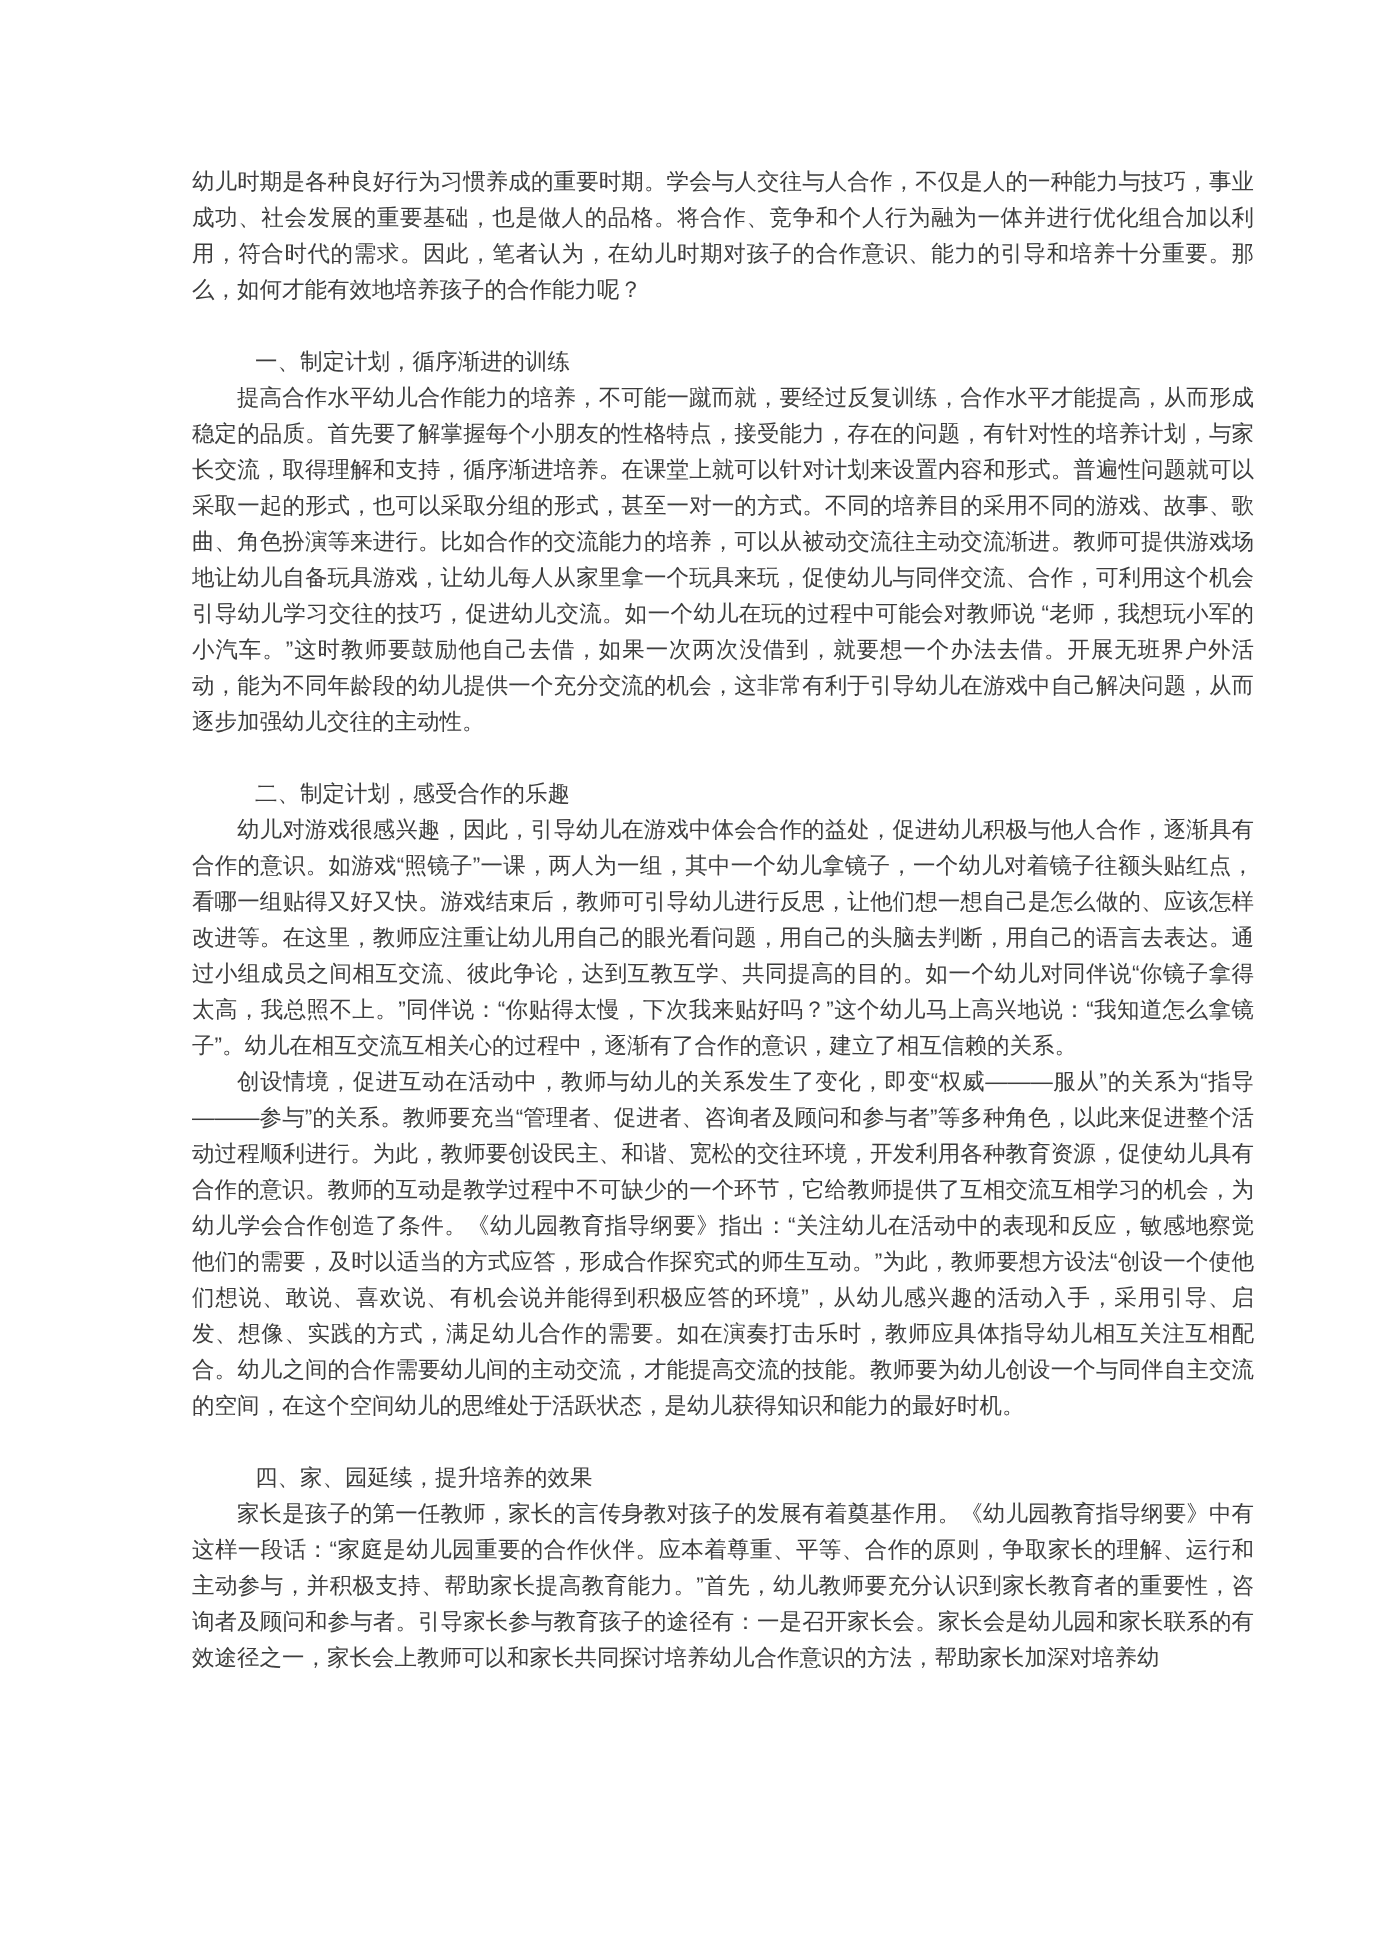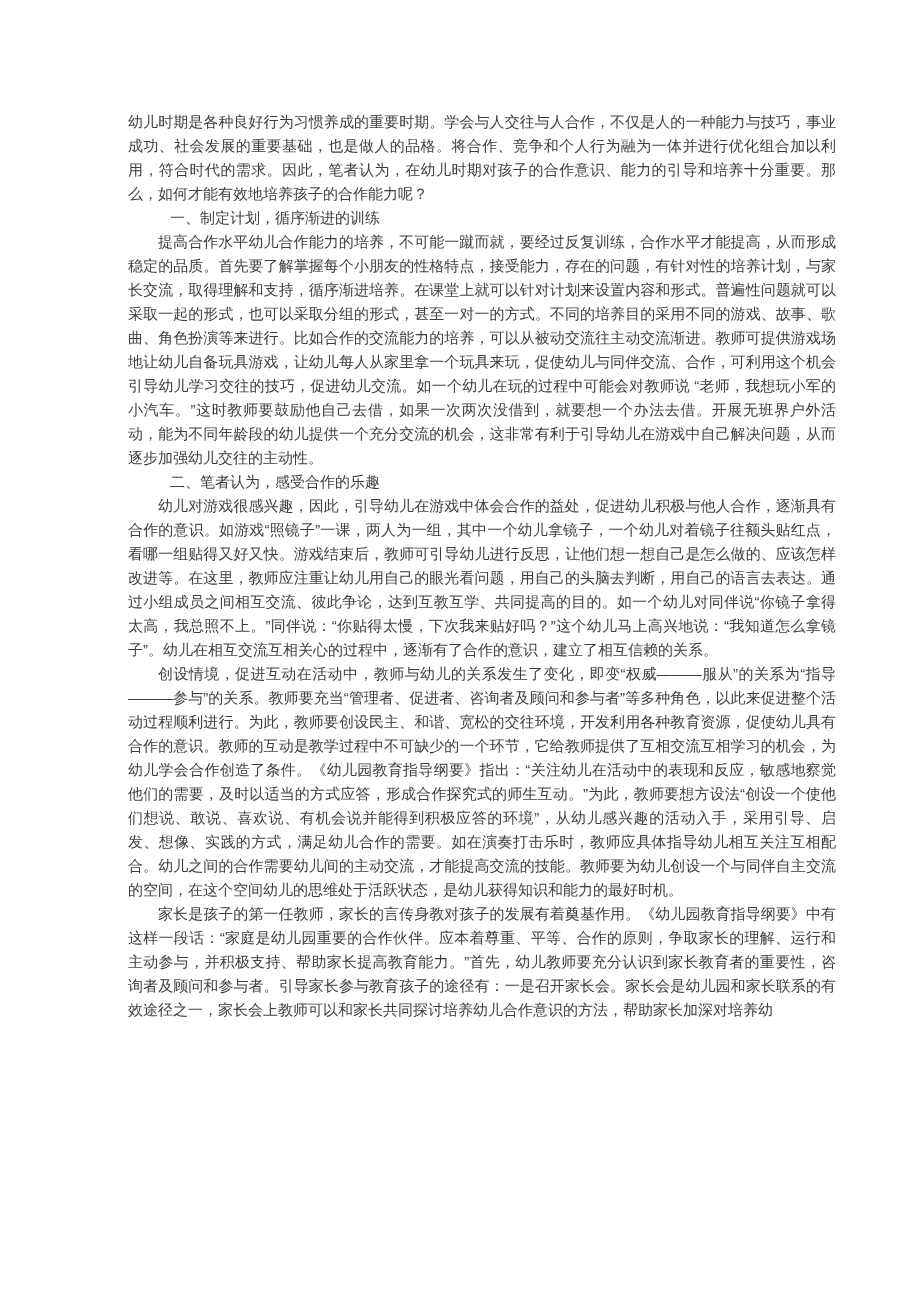--- a/index.html
+++ b/index.html
@@ -27,33 +27,35 @@
     line-height: 24px;
     text-align: justify;
   }
   .para {
     text-indent: 2em;
   }
   .intro {
     text-indent: 0;
   }
   .heading {
+    margin-top: 24px;
     text-indent: 2.8em;
   }
 </style>
 </head>
 <body>
 
 <div class="page">
 
   <p class="para intro">幼儿时期是各种良好行为习惯养成的重要时期。学会与人交往与人合作，不仅是人的一种能力与技巧，事业成功、社会发展的重要基础，也是做人的品格。将合作、竞争和个人行为融为一体并进行优化组合加以利用，符合时代的需求。因此，笔者认为，在幼儿时期对孩子的合作意识、能力的引导和培养十分重要。那么，如何才能有效地培养孩子的合作能力呢？</p>
 
   <p class="heading">一、制定计划，循序渐进的训练</p>
   <p class="para">提高合作水平幼儿合作能力的培养，不可能一蹴而就，要经过反复训练，合作水平才能提高，从而形成稳定的品质。首先要了解掌握每个小朋友的性格特点，接受能力，存在的问题，有针对性的培养计划，与家长交流，取得理解和支持，循序渐进培养。在课堂上就可以针对计划来设置内容和形式。普遍性问题就可以采取一起的形式，也可以采取分组的形式，甚至一对一的方式。不同的培养目的采用不同的游戏、故事、歌曲、角色扮演等来进行。比如合作的交流能力的培养，可以从被动交流往主动交流渐进。教师可提供游戏场地让幼儿自备玩具游戏，让幼儿每人从家里拿一个玩具来玩，促使幼儿与同伴交流、合作，可利用这个机会引导幼儿学习交往的技巧，促进幼儿交流。如一个幼儿在玩的过程中可能会对教师说 “老师，我想玩小军的小汽车。”这时教师要鼓励他自己去借，如果一次两次没借到，就要想一个办法去借。开展无班界户外活动，能为不同年龄段的幼儿提供一个充分交流的机会，这非常有利于引导幼儿在游戏中自己解决问题，从而逐步加强幼儿交往的主动性。</p>
 
-  <p class="heading">二、笔者认为，感受合作的乐趣</p>
+  <p class="heading">二、制定计划，感受合作的乐趣</p>
   <p class="para">幼儿对游戏很感兴趣，因此，引导幼儿在游戏中体会合作的益处，促进幼儿积极与他人合作，逐渐具有合作的意识。如游戏“照镜子”一课，两人为一组，其中一个幼儿拿镜子，一个幼儿对着镜子往额头贴红点，看哪一组贴得又好又快。游戏结束后，教师可引导幼儿进行反思，让他们想一想自己是怎么做的、应该怎样改进等。在这里，教师应注重让幼儿用自己的眼光看问题，用自己的头脑去判断，用自己的语言去表达。通过小组成员之间相互交流、彼此争论，达到互教互学、共同提高的目的。如一个幼儿对同伴说“你镜子拿得太高，我总照不上。”同伴说：“你贴得太慢，下次我来贴好吗？”这个幼儿马上高兴地说：“我知道怎么拿镜子”。幼儿在相互交流互相关心的过程中，逐渐有了合作的意识，建立了相互信赖的关系。</p>
 
   <p class="para">创设情境，促进互动在活动中，教师与幼儿的关系发生了变化，即变“权威———服从”的关系为“指导———参与”的关系。教师要充当“管理者、促进者、咨询者及顾问和参与者”等多种角色，以此来促进整个活动过程顺利进行。为此，教师要创设民主、和谐、宽松的交往环境，开发利用各种教育资源，促使幼儿具有合作的意识。教师的互动是教学过程中不可缺少的一个环节，它给教师提供了互相交流互相学习的机会，为幼儿学会合作创造了条件。《幼儿园教育指导纲要》指出：“关注幼儿在活动中的表现和反应，敏感地察觉他们的需要，及时以适当的方式应答，形成合作探究式的师生互动。”为此，教师要想方设法“创设一个使他们想说、敢说、喜欢说、有机会说并能得到积极应答的环境”，从幼儿感兴趣的活动入手，采用引导、启发、想像、实践的方式，满足幼儿合作的需要。如在演奏打击乐时，教师应具体指导幼儿相互关注互相配合。幼儿之间的合作需要幼儿间的主动交流，才能提高交流的技能。教师要为幼儿创设一个与同伴自主交流的空间，在这个空间幼儿的思维处于活跃状态，是幼儿获得知识和能力的最好时机。</p>
 
+  <p class="heading">四、家、园延续，提升培养的效果</p>
   <p class="para">家长是孩子的第一任教师，家长的言传身教对孩子的发展有着奠基作用。《幼儿园教育指导纲要》中有这样一段话：“家庭是幼儿园重要的合作伙伴。应本着尊重、平等、合作的原则，争取家长的理解、运行和主动参与，并积极支持、帮助家长提高教育能力。”首先，幼儿教师要充分认识到家长教育者的重要性，咨询者及顾问和参与者。引导家长参与教育孩子的途径有：一是召开家长会。家长会是幼儿园和家长联系的有效途径之一，家长会上教师可以和家长共同探讨培养幼儿合作意识的方法，帮助家长加深对培养幼</p>
 
 </div>
 
 </body></html>

